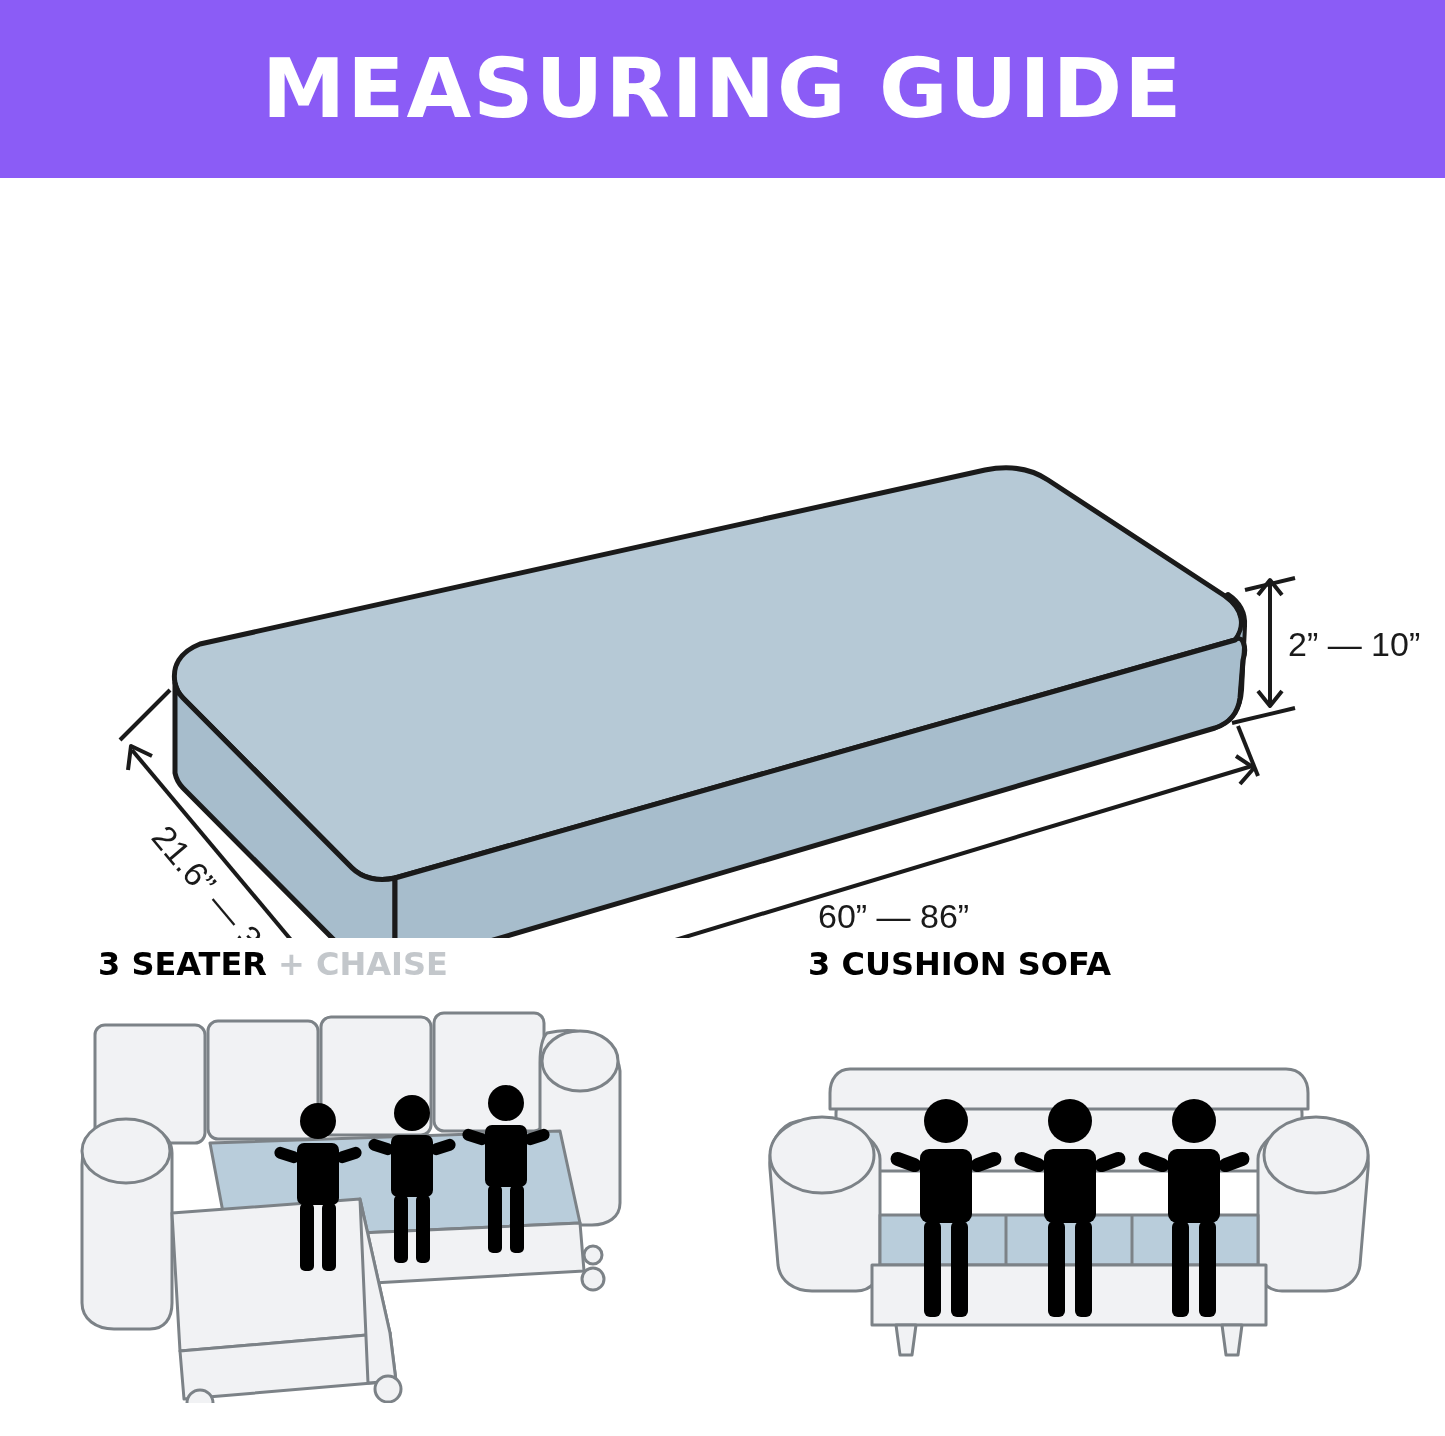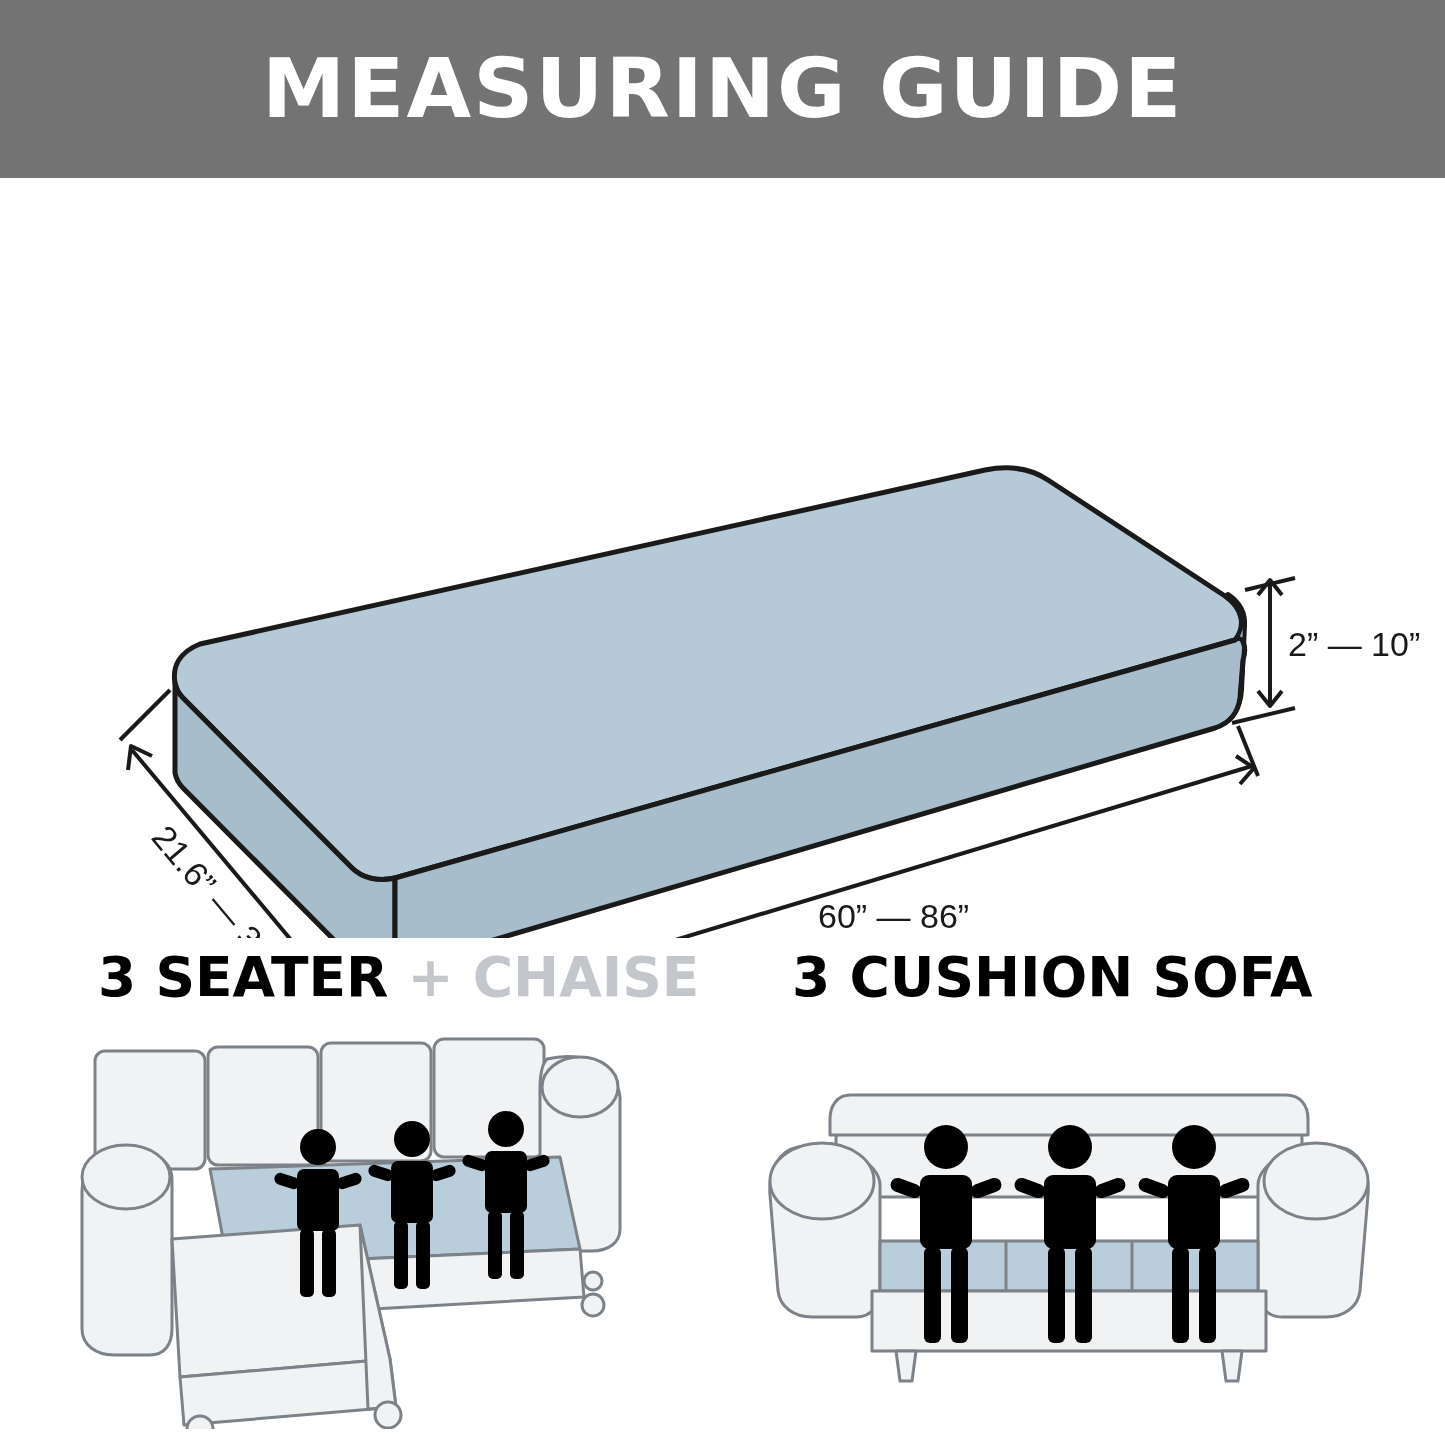--- a/index.html
+++ b/index.html
@@ -15,21 +15,21 @@
     overflow: hidden;
   }
 
   
   #header-bar {
     position: absolute;
     left: 0;
     top: 0;
     width: 1445px;
     height: 178px;
-    background: #737373;
+    background: #8b5cf6;
     display: flex;
     align-items: center;
     justify-content: center;
   }
   #header-title {
     color: #ffffff;
     font-size: 82px;
     font-weight: bold;
     letter-spacing: 2px;
     font-family: "DejaVu Sans", sans-serif;
@@ -62,28 +62,28 @@
     position: absolute;
     top: 945px;
     height: 470px;
   }
   #panel-left { left: 60px; width: 660px; }
   #panel-right { left: 760px; width: 640px; }
 
   .panel-title {
     font-family: "DejaVu Sans", sans-serif;
     font-weight: bold;
-    font-size: 55px;
+    font-size: 32px;
     color: #000000;
     letter-spacing: 0px;
     white-space: nowrap;
   }
   .panel-title .muted { color: #c3c7cb; }
   #panel-left .panel-title { margin-left: 38px; }
-  #panel-right .panel-title { margin-left: 32px; }
+  #panel-right .panel-title { margin-left: 48px; }
 
   .panel-figure {
     margin-top: 20px;
   }
 </style>
 </head>
 <body>
 
 <div id="header-bar">
   <div id="header-title">MEASURING GUIDE</div>

